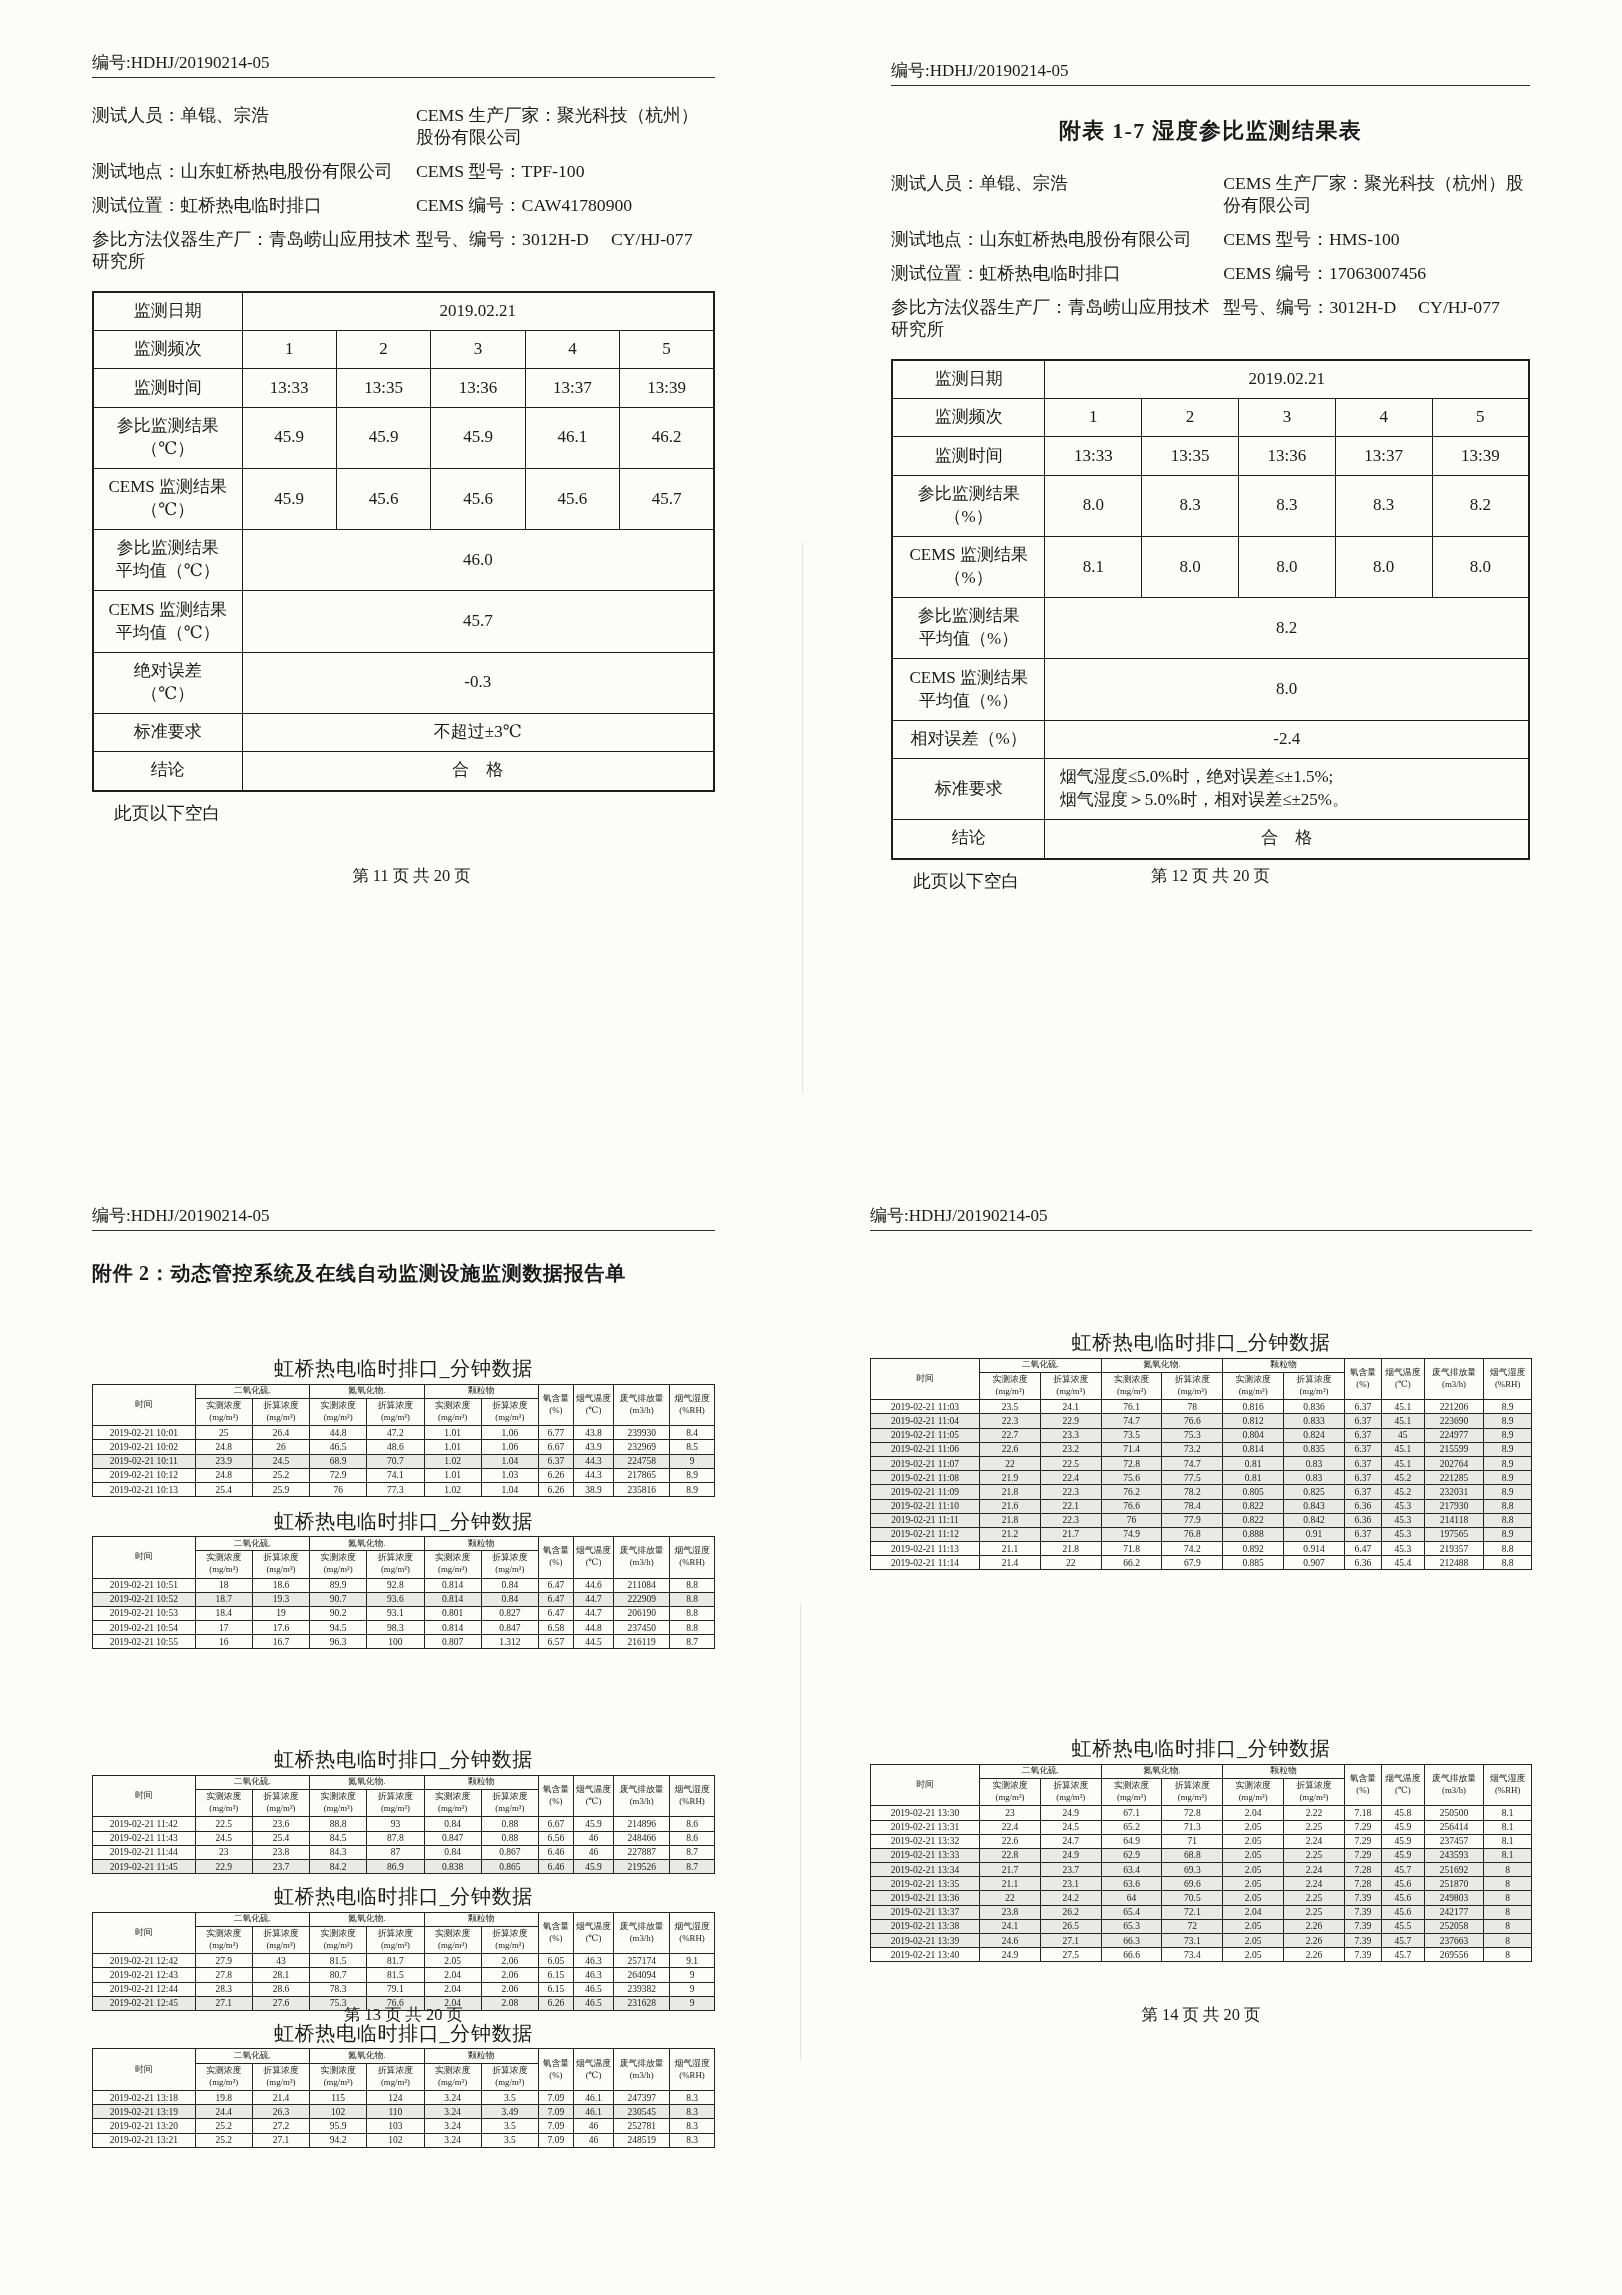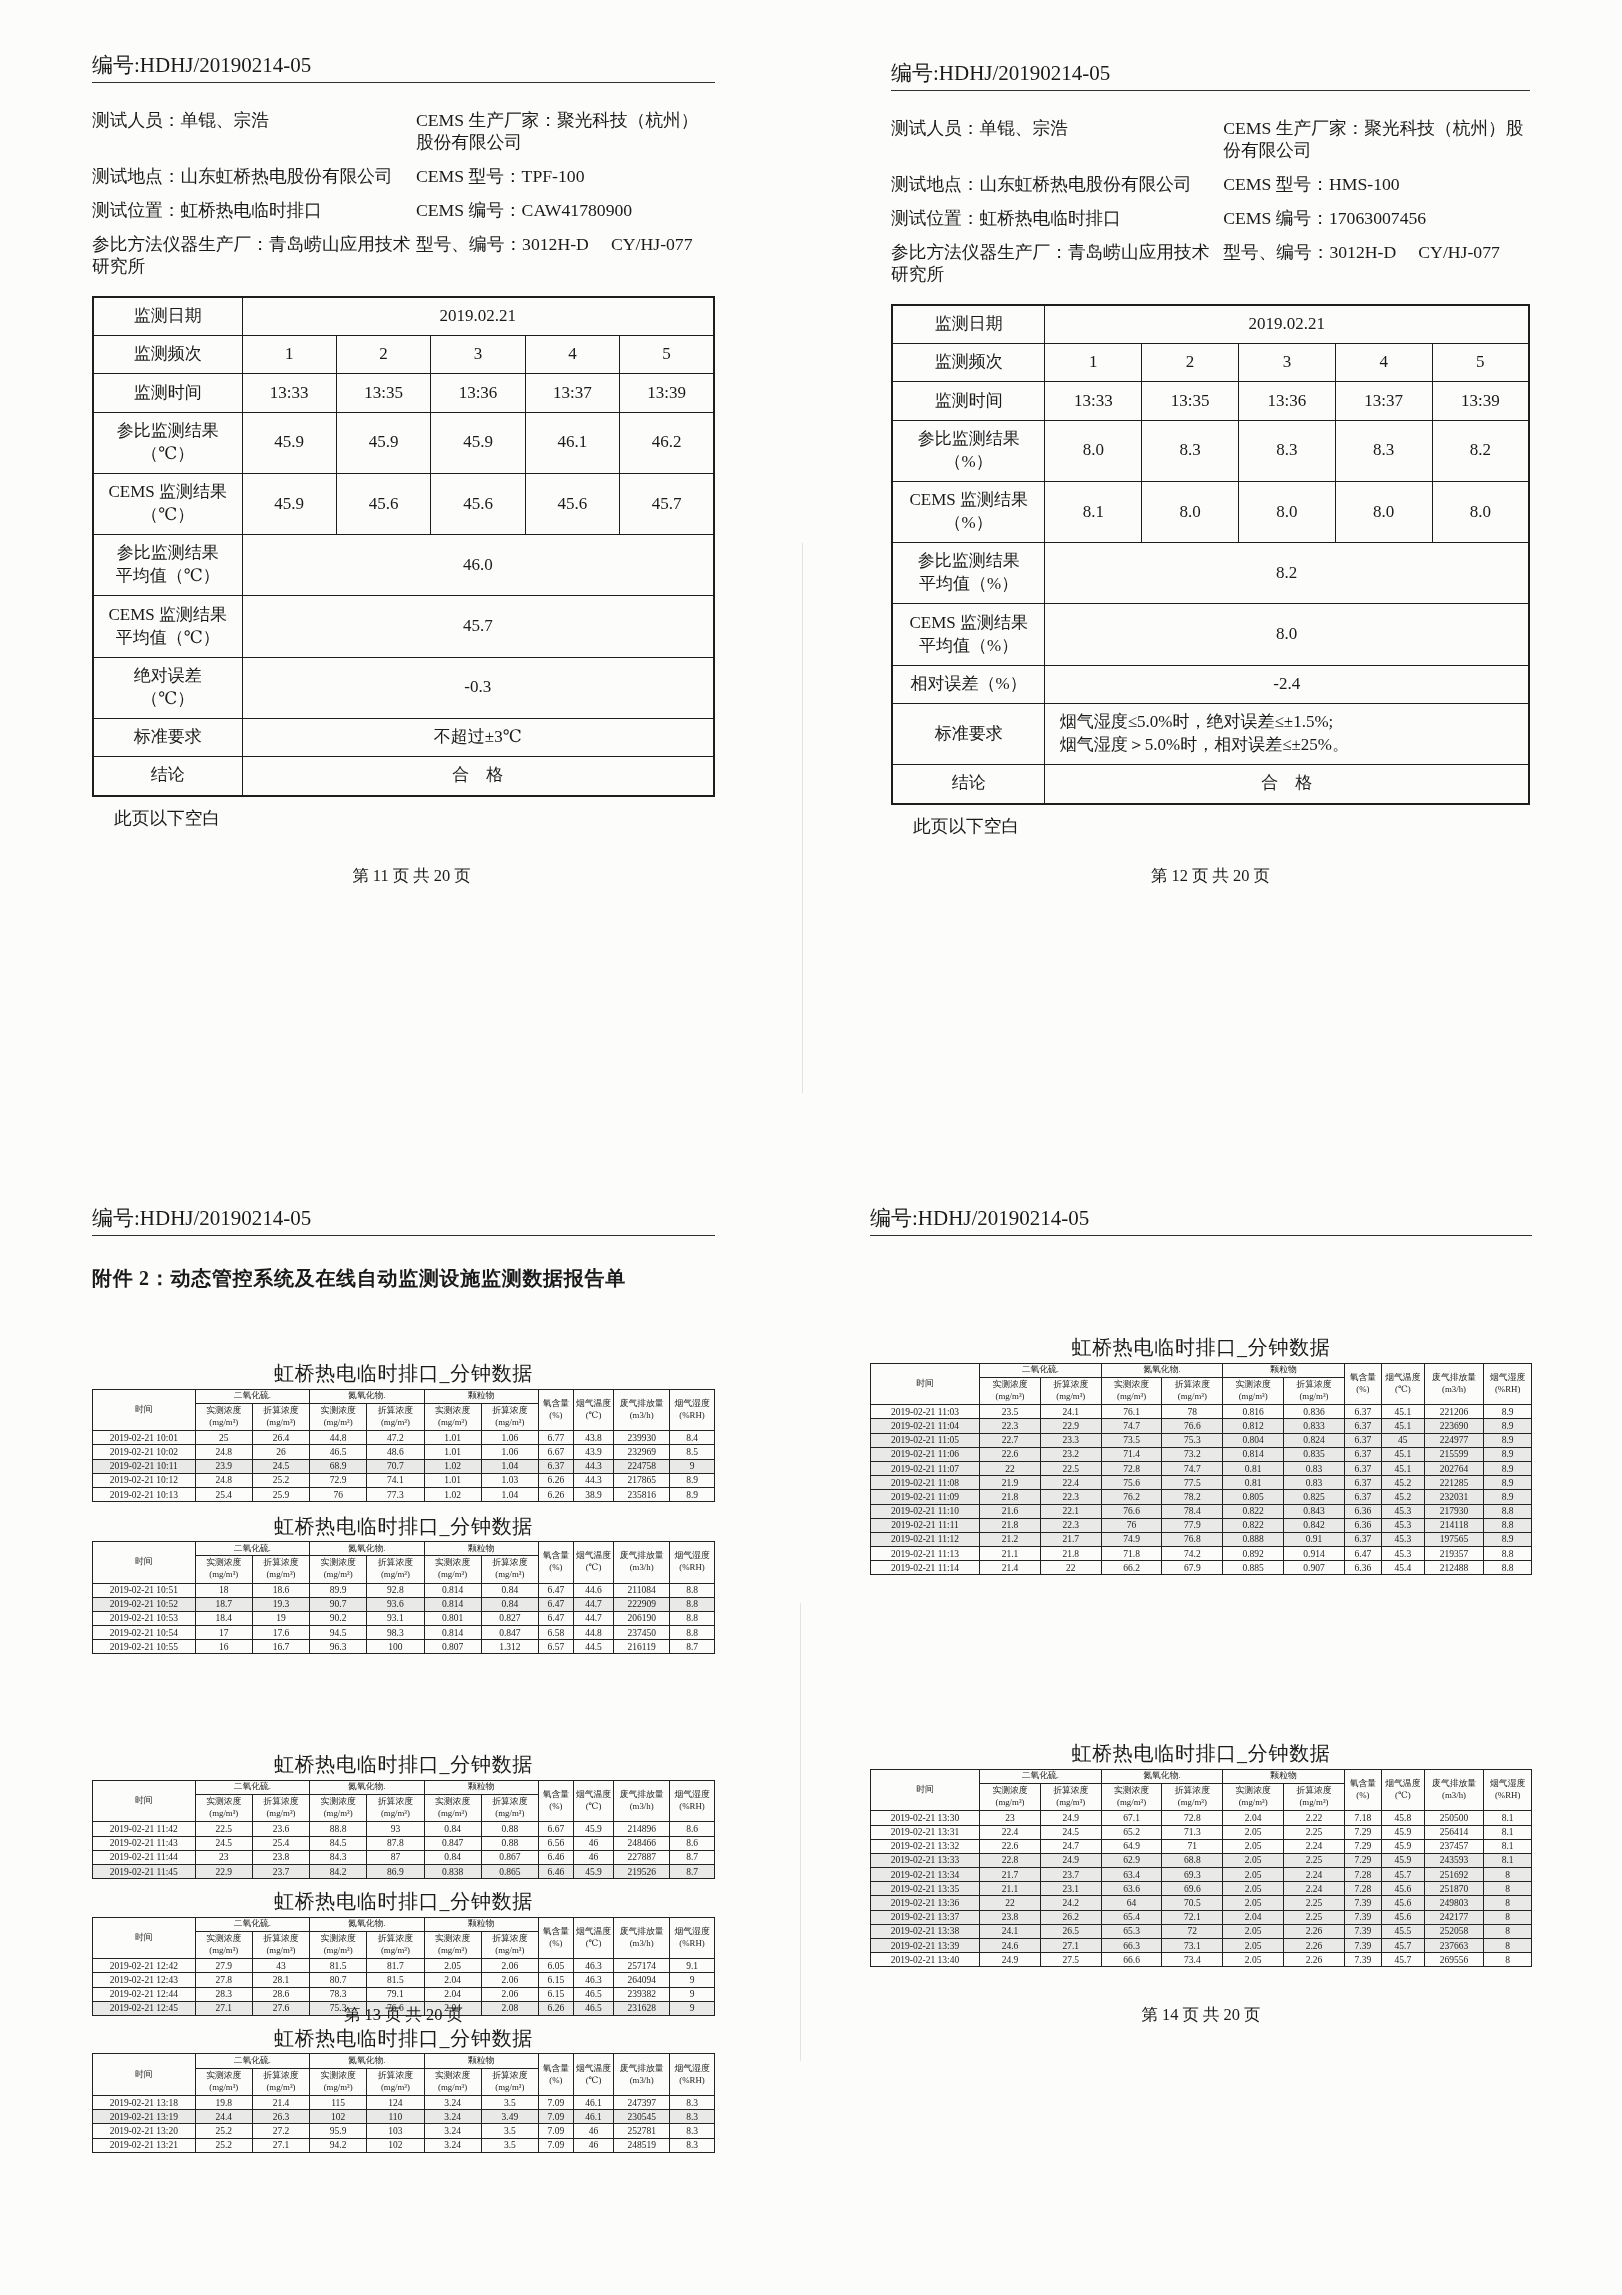--- a/index.html
+++ b/index.html
@@ -2,21 +2,21 @@
 <html style="font-size:10.5px"><head>
 <meta charset="utf-8">
 <style>
   html,body{margin:0;padding:0;}
   body{
     width:1623px;height:2295px;position:relative;
     background:#fcfcfb;color:#1a1a1a;
     font-family:"Liberation Serif","DejaVu Serif",serif;
   }
   .page{position:absolute;}
-  .code{font-size:21px;border-bottom:1.3px solid #2f2f2f;padding-bottom:3.3px;width:100%;}
+  .code{font-size:17px;border-bottom:1.3px solid #2f2f2f;padding-bottom:3.3px;width:100%;}
   .doc-title{text-align:center;font-weight:bold;font-size:22px;letter-spacing:1.3px;margin-top:30px;}
   .info-grid{display:grid;grid-template-columns:52% 48%;row-gap:11.8px;font-size:17.7px;margin-top:26px;line-height:1.25;}
   .cmp{width:100%;border-collapse:collapse;table-layout:fixed;margin-top:18.3px;border:2px solid #1d1d1d;padding-left:14px;}
   .cmp td{border:1.3px solid #1d1d1d;text-align:center;font-size:17px;padding:7.2px 3.9px;white-space:pre-line;line-height:1.35;}
   .cmp td.lbl{padding:7.2px 1.3px;}
   .cmp td.left{text-align:left;padding-left:14.4px;}
   .blank-note{font-size:17.7px;margin-top:9.2px;padding-left:22px;}
   .att-title{font-weight:bold;font-size:20px;margin-top:29px;letter-spacing:0.7px;}
   .mt{width:100%;}
   .mt-title{text-align:center;font-weight:normal;font-size:20px;letter-spacing:0.7px;margin-bottom:1.3px;}
@@ -119,20 +119,21 @@
       <td colspan="5">合　格</td>
     </tr>
   </tbody>
     </table>
   <div class="blank-note">此页以下空白</div>
 </div>
 <div class="footer" style="left:100px;top:865px;width:623px;">第 11 页 共 20 页</div>
 
 <div class="page" style="left:891px;top:59px;width:639px;">
   <div class="code">编号:HDHJ/20190214-05</div>
+  <div class="doc-title">附表 1-7 湿度参比监测结果表</div>
   <div class="info-grid">
     <div>测试人员：单锟、宗浩</div>
     <div>CEMS 生产厂家：聚光科技（杭州）股份有限公司</div>
     <div>测试地点：山东虹桥热电股份有限公司</div>
     <div>CEMS 型号：HMS-100</div>
     <div>测试位置：虹桥热电临时排口</div>
     <div>CEMS 编号：17063007456</div>
     <div>参比方法仪器生产厂：青岛崂山应用技术研究所</div>
     <div>型号、编号：3012H-D　 CY/HJ-077</div>
   </div>

